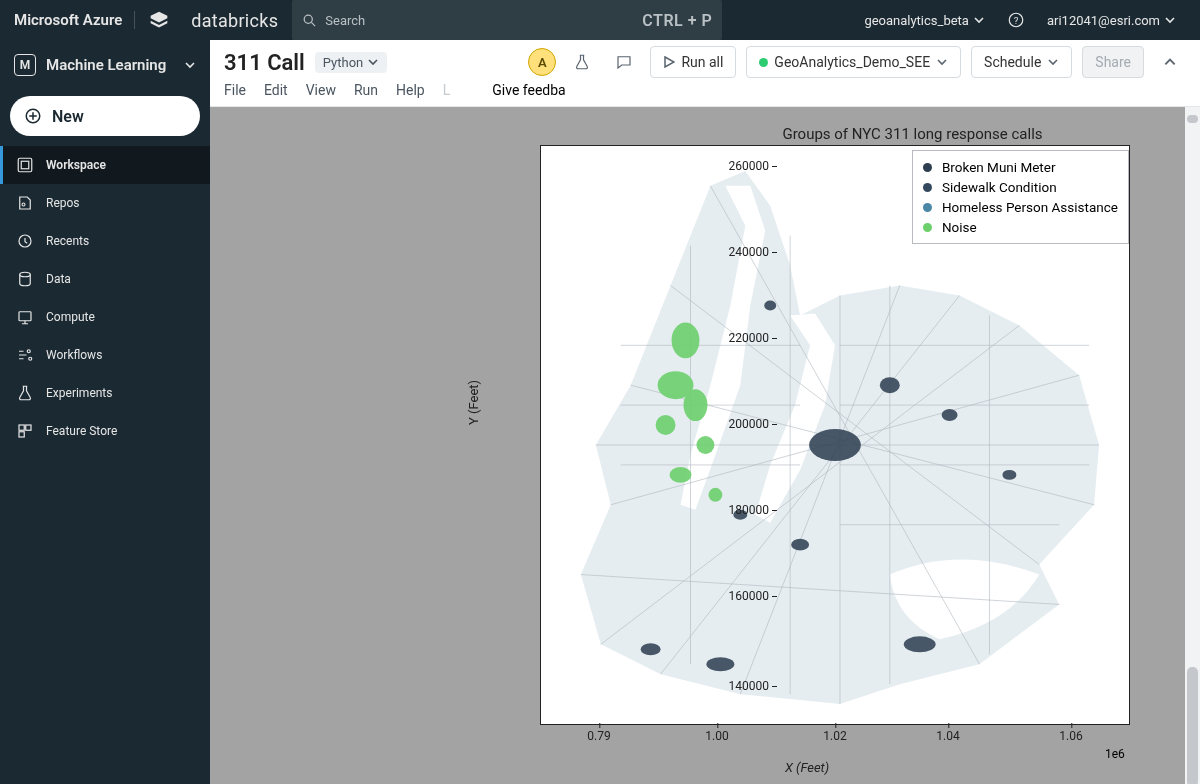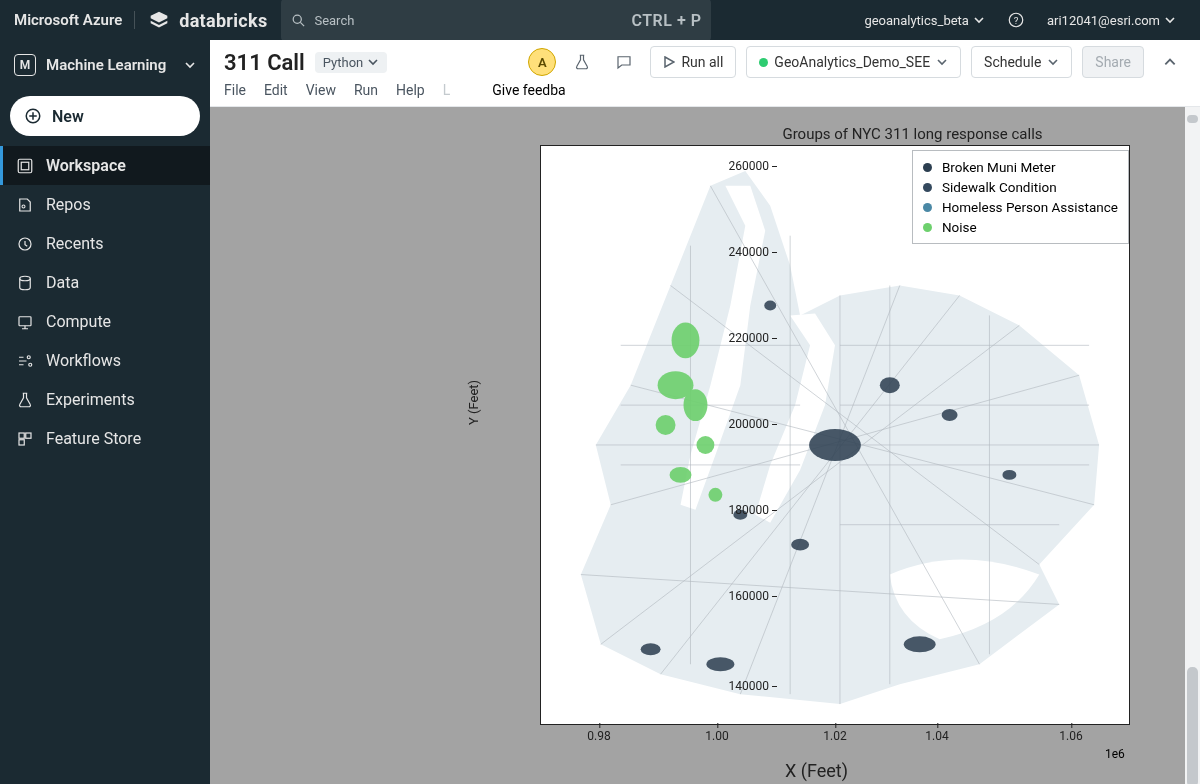--- a/index.html
+++ b/index.html
@@ -1,35 +1,35 @@
 <!DOCTYPE html>
 <html><head>
 <meta charset="utf-8">
 <style>
 * { box-sizing: border-box; margin: 0; padding: 0; font-family: -apple-system, BlinkMacSystemFont, "Segoe UI", Roboto, sans-serif; }
 body { width: 1200px; height: 784px; overflow: hidden; background: #fff; }
 
 .topbar { height: 40px; background: #1b2a32; display: flex; align-items: center; color: #e6e6e6; font-size: 13px; padding: 0 10px; }
 .brand-azure { font-weight: 600; padding: 0 12px 0 4px; border-right: 1px solid #465258; font-size: 15px; }
-.brand-db { display: flex; align-items: center; padding: 0 14px; font-size: 18px; font-weight: 700; letter-spacing: .3px; gap:10px;}
+.brand-db { display: flex; align-items: center; padding: 0 14px; font-size: 18px; font-weight: 400; letter-spacing: .3px; gap:22px;}
 .brand-db svg { width:20px; height:20px; }
 .searchbox { flex: 0 0 430px; height: 42px; background: #2f3d44; border-radius: 4px; display: flex; align-items: center; padding: 0 10px; gap: 8px; color: #b8c0c4; }
 .searchbox .kbd { margin-left: auto; font-weight: 600; font-size: 16px; letter-spacing:.5px;}
 .top-spacer { flex:1; }
 .top-right { display:flex; align-items:center; gap:6px; padding-right:6px;}
 .top-right .item { display:flex; align-items:center; gap:4px; padding: 0 8px; cursor:pointer; }
 
 .container { display:flex; height: calc(100% - 40px); }
 .sidebar { width: 210px; background:#1b2a32; color:#e6e6e6; display:flex; flex-direction:column; position:relative; }
 .persona { display:flex; align-items:center; gap:10px; padding: 14px 14px; font-size:15px; font-weight:600; }
 .persona-icon { width:22px; height:22px; border:1.6px solid #e6e6e6; border-radius:4px; display:flex; align-items:center; justify-content:center; font-size:12px; }
 .persona .chev { margin-left:auto; }
 .btn-new { margin: 6px 10px 10px; height:40px; border-radius:20px; background:#fff; color:#1b2a32; display:flex; align-items:center; gap:10px; padding:0 14px; font-weight:600; cursor:pointer; }
 .sidenav { list-style:none; }
-.sidenav li { display:flex; align-items:center; gap:12px; padding: 10px 16px; cursor:pointer; font-size:16px; }
+.sidenav li { display:flex; align-items:center; gap:12px; padding: 10px 16px; cursor:pointer; font-size:12px; }
 .sidenav li.active { background:#11191e; border-left:3px solid #3498db; padding-left:13px; font-weight:600;}
 .nav-ico { width:18px; height:18px; flex:0 0 18px; }
 .collapse-handle { position:absolute; right:-13px; top:190px; width:13px; height:48px; background:#fff; border:1px solid #d0d6db; border-left:none; border-radius:0 4px 4px 0; display:flex; align-items:center; justify-content:center; cursor:pointer;}
 .collapse-handle svg{width:10px;height:10px;}
 
 .main { flex:1; display:flex; flex-direction:column; background:#f5f6f7; }
 .nbheader { background:#fff; border-bottom:1px solid #e4e7ea; padding: 6px 14px 8px; }
 .nbhead-row1 { display:flex; align-items:center; gap:10px;}
 .nb-title { font-size:22px; font-weight:600; color:#222; }
 .lang-pill { background:#eef1f3; border-radius:4px; padding:3px 8px; font-size:13px; color:#4a5560; display:flex; align-items:center; gap:4px; cursor:pointer;}
@@ -42,21 +42,21 @@
 .nbhead-row2 { display:flex; gap:18px; padding-top:4px; font-size:14px; color:#4a5560;}
 .nbhead-row2 span{cursor:pointer;}
 .nbhead-row2 .fb{ color:#000000;margin-left:24px; }
 .nbhead-row2 .vdiv { color:#c4cace;}
 
 .notebook-body { flex:1; background:#a3a3a3; position:relative; overflow:hidden;}
 .plot-frame { position:absolute; left:250px; top:18px; width:905px; height:740px; }
 .plot-title { position:absolute; left:0; right:0; top:0; text-align:center; font-size:15px; color:#222;}
 .plot-box { position:absolute; left:80px; top:20px; width:590px; height:580px; border:1px solid #222; background:#fff; }
 .ylabel { position:absolute; left:6px; top:300px; transform:rotate(-90deg); transform-origin:left top; font-size:13px; color:#222;}
-.xlabel { position:absolute; left:325px; top:635px; font-size:18px; color:#222;}
+.xlabel { position:absolute; left:325px; top:635px; font-size:13px; color:#222;font-style:italic;}
 .y-tick { position:absolute; right:596px; font-size:12px; color:#222; text-align:right; width:60px;}
 .y-tick::after{content:"";position:absolute;right:-8px;top:7px;width:5px;height:1px;background:#222;}
 .x-tick { position:absolute; top:604px; font-size:12px; color:#222; transform:translateX(-50%);}
 .x-tick::before{content:"";position:absolute;left:50%;top:-6px;width:1px;height:5px;background:#222;}
 .x-unit { position:absolute; top:622px; left:645px; font-size:12px;}
 .legend { position:absolute; right:0; top:4px; border:1px solid #b8bcc0; background:#fff; padding:6px 10px; font-size:13.5px;}
 .legend-row{ display:flex; align-items:center; gap:10px; padding:2px 0;}
 .lg-dot{width:9px;height:9px;border-radius:50%;}
 
 
@@ -345,24 +345,24 @@
         <div id="yticks">
             <div class="y-tick" style="top: 554px;">140000</div>
             <div class="y-tick" style="top: 464.111px;">160000</div>
             <div class="y-tick" style="top: 378.185px;">180000</div>
             <div class="y-tick" style="top: 292.259px;">200000</div>
             <div class="y-tick" style="top: 206.333px;">220000</div>
             <div class="y-tick" style="top: 120.407px;">240000</div>
             <div class="y-tick" style="top: 34.4815px;">260000</div>
           </div>
         <div id="xticks">
-            <div class="x-tick" style="left: 139px;">0.98</div>
+            <div class="x-tick" style="left: 139px;">0.79</div>
             <div class="x-tick" style="left: 257px;">1.00</div>
             <div class="x-tick" style="left: 375px;">1.02</div>
-            <div class="x-tick" style="left: 477px;">1.04</div>
+            <div class="x-tick" style="left: 488px;">1.04</div>
             <div class="x-tick" style="left: 611px;">1.06</div>
           </div>
       </div>
 
       <div class="scroll-gutter">
         <div class="scroll-thumb" style="top:8px;height:8px;"></div>
         <div class="scroll-thumb" style="top:560px;height:120px;"></div>
       </div>
     </div>
   </div>

